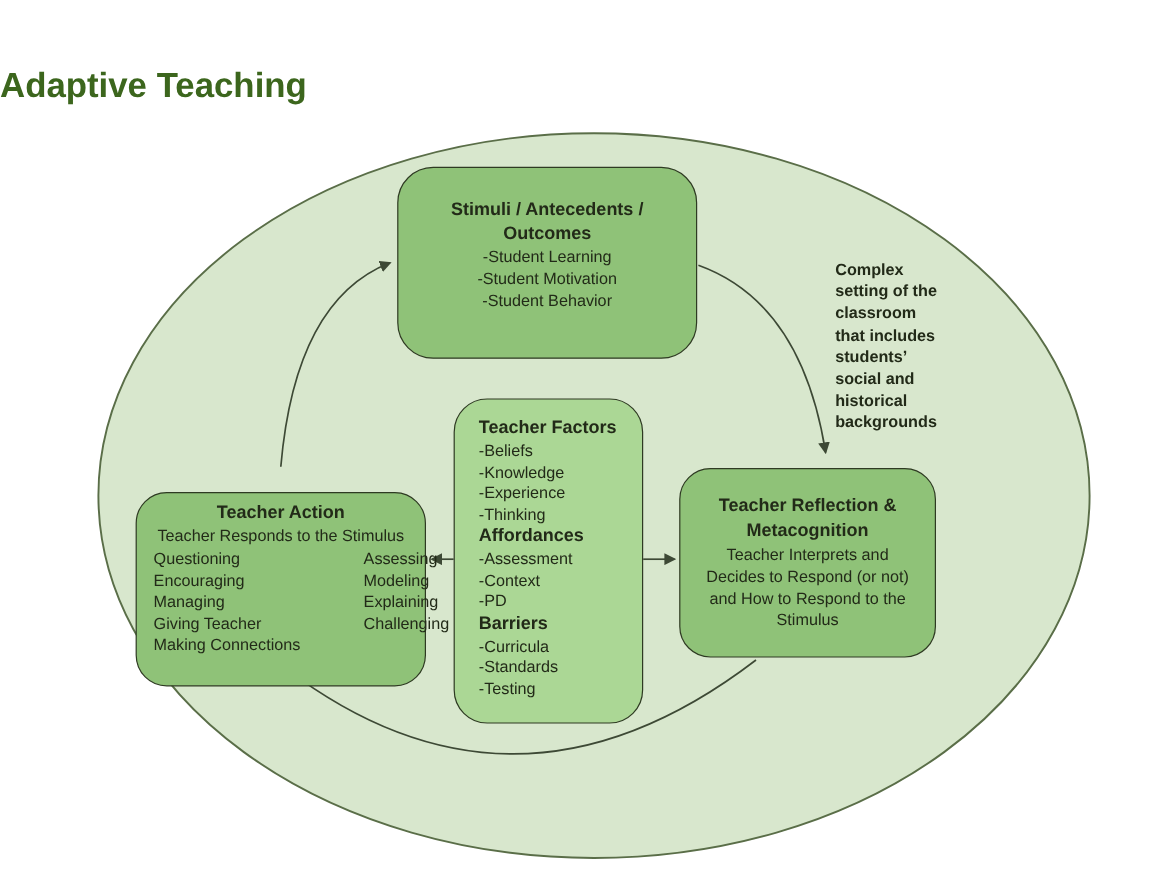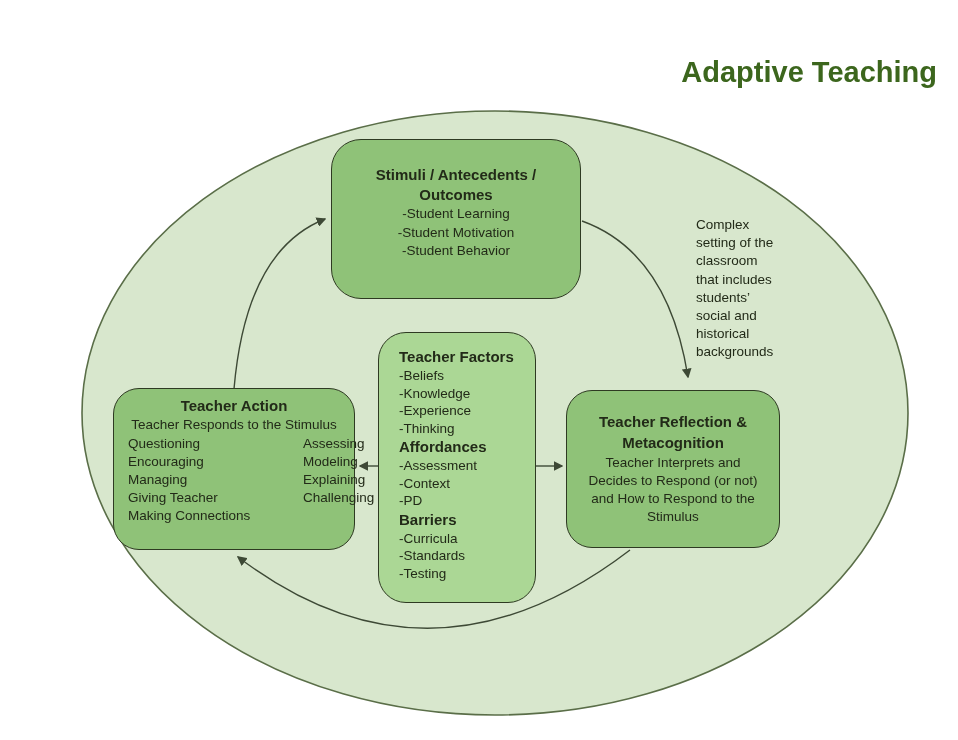--- a/index.html
+++ b/index.html
@@ -8,44 +8,44 @@
     --ellipse-border:#5a6e48;
     --box-fill:#8fc278;
     --center-box-fill:#abd795;
     --box-border:#2e3a22;
     --text-color:#222a18;
     --arrow:#3d4935;
   }
   *{margin:0;padding:0;box-sizing:border-box;}
   body{background:#ffffff;font-family:"Liberation Sans",sans-serif;}
   .canvas{position:relative;width:958px;height:740px;background:#ffffff;overflow:hidden;color:var(--text-color);}
-  .title{position:absolute;top:56px;left:0;width:937px;text-align:right;font-size:29px;font-weight:bold;color:var(--title-color);letter-spacing:0px;}
+  .title{position:absolute;top:56px;left:0;width:937px;text-align:left;font-size:29px;font-weight:bold;color:var(--title-color);letter-spacing:0px;}
   svg.overlay{position:absolute;top:0;left:0;width:958px;height:740px;}
   svg .context-ellipse{fill:var(--ellipse-fill);stroke:var(--ellipse-border);stroke-width:1.6;}
   svg .arrow{fill:none;stroke:var(--arrow);stroke-width:1.4;}
   svg .arrowhead{fill:var(--arrow);}
   .box{position:absolute;background:var(--box-fill);border:1.6px solid var(--box-border);border-radius:30px;}
   .stimuli-box{left:331px;top:139px;width:250px;height:160px;padding-top:25px;}
   .stimuli-box .box-title{padding:0 24px;}
   .box-title{font-size:15px;line-height:20px;font-weight:bold;text-align:center;}
   .center-line{font-size:13.5px;line-height:18.5px;text-align:center;}
   .factors-box{left:378px;top:332px;width:158px;height:271px;background:var(--center-box-fill);padding:14px 0 0 20px;border-radius:28px;}
   .tf-head{font-size:15px;line-height:20px;font-weight:bold;text-align:left;}
   .tf-item{font-size:13.5px;line-height:17.5px;text-align:left;}
-  .action-box{left:113px;top:388px;width:242px;height:162px;padding-top:7px;border-radius:26px;}
+  .action-box{left:113px;top:410px;width:242px;height:162px;padding-top:7px;border-radius:26px;}
   .action-box .sub{font-size:13.5px;line-height:18px;text-align:center;}
   .action-box .sub.italic{font-style:italic;}
   .cols{display:flex;padding-left:14px;margin-top:1px;gap:29px;}
   .col-left{flex:0 0 146px;}
   .col-right{flex:1;}
   .col .item{font-size:13.5px;line-height:18px;text-align:left;}
   .reflection-box{left:566px;top:390px;width:214px;height:158px;padding:20px 10px 0;border-radius:26px;}
   .reflection-box .box-title{padding:0 10px;line-height:21px;}
   .reflection-box .body-text{font-size:13.5px;line-height:18px;text-align:center;padding:1px 8px 0;}
-  .complex-note{position:absolute;left:696px;top:216px;width:86px;font-size:13.5px;line-height:18.2px;text-align:left;}
+  .complex-note{position:absolute;left:696px;top:216px;width:86px;font-size:13.5px;line-height:18.2px;text-align:left;font-weight:bold;}
 </style>
 </head>
 <body>
 
 <div class="canvas">
 
   <h1 class="title">Adaptive Teaching</h1>
 
   <svg class="overlay" viewBox="0 0 958 740" aria-hidden="true">
     <defs>

